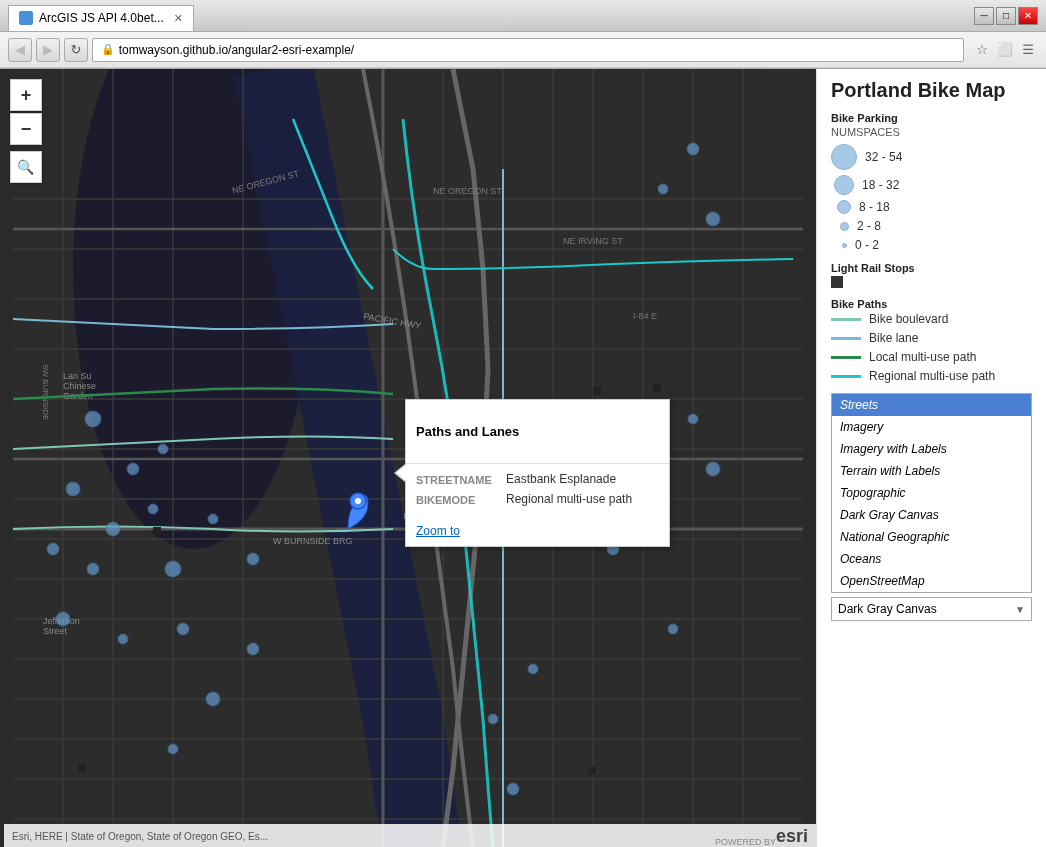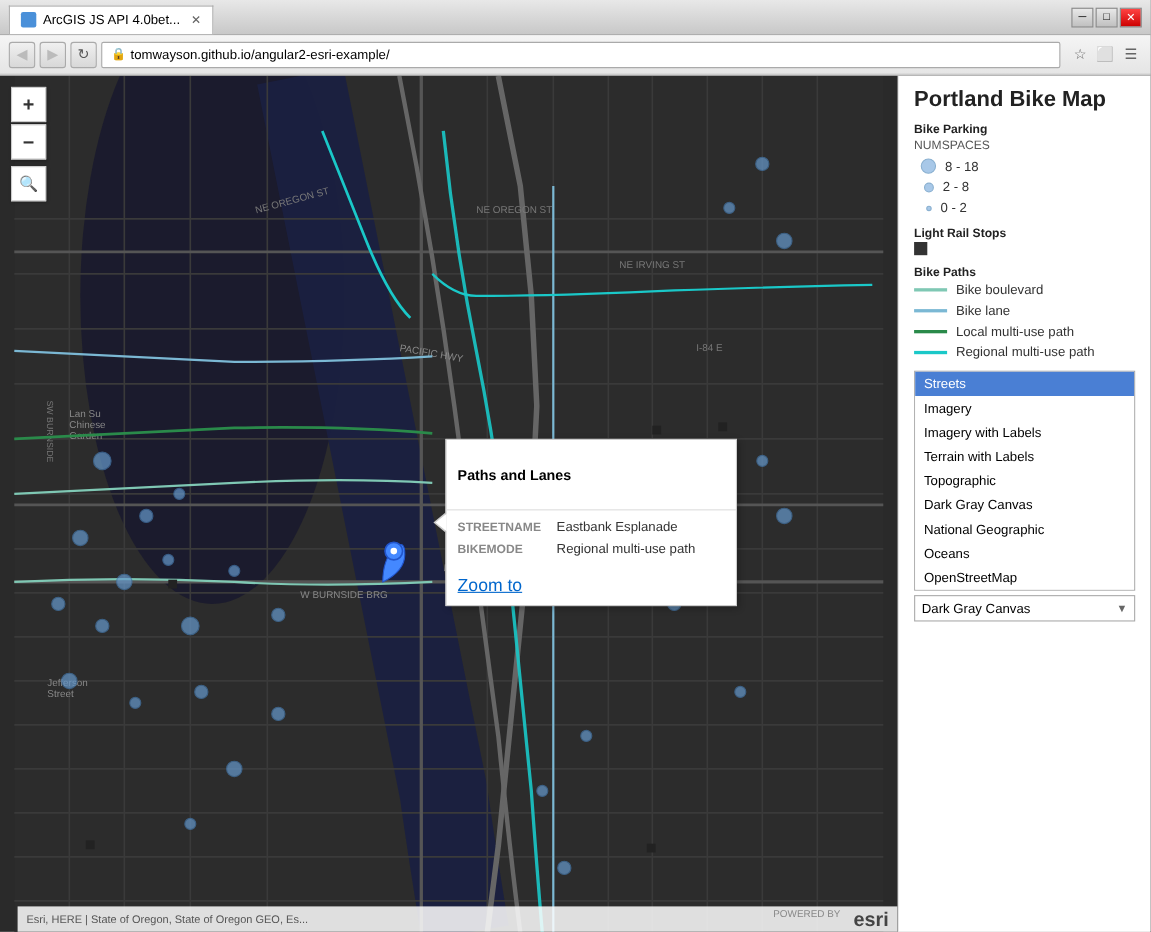--- a/index.html
+++ b/index.html
@@ -37,42 +37,42 @@
     .map-zoom-btn { width: 32px; height: 32px; background: white; border: 1px solid #ccc; display: flex; align-items: center; justify-content: center; cursor: pointer; font-size: 18px; font-weight: bold; color: #333; box-shadow: 1px 1px 3px rgba(0,0,0,0.3); }
     .map-search-btn { width: 32px; height: 32px; background: white; border: 1px solid #ccc; display: flex; align-items: center; justify-content: center; cursor: pointer; font-size: 14px; color: #333; box-shadow: 1px 1px 3px rgba(0,0,0,0.3); margin-top: 4px; }
 
     
     .map-popup { position: absolute; left: 405px; top: 330px; background: white; border: 1px solid #ccc; box-shadow: 2px 2px 6px rgba(0,0,0,0.3); width: 265px; z-index: 20; font-size: 12px; }
     .popup-header { padding: 24px 10px; font-weight: bold; font-size: 13px; border-bottom: 1px solid #ddd; }
     .popup-body { padding: 8px 10px; }
     .popup-row { display: flex; margin-bottom: 6px; }
     .popup-key { color: #888; font-weight: bold; font-size: 11px; width: 90px; flex-shrink: 0; padding-top: 2px; }
     .popup-val { color: #333; font-size: 12px; }
-    .popup-link { color: #0066cc; text-decoration: underline; cursor: pointer; display: block; padding: 4px 10px 8px; font-size: 16px; }
+    .popup-link { color: #0066cc; text-decoration: underline; cursor: pointer; display: block; padding: 4px 10px 8px; font-size: 12px; }
     .popup-arrow { position: absolute; left: -10px; top: 50%; transform: translateY(-50%); width: 0; height: 0; border-top: 8px solid transparent; border-bottom: 8px solid transparent; border-right: 10px solid white; }
     .popup-arrow-border { position: absolute; left: -12px; top: 50%; transform: translateY(-50%); width: 0; height: 0; border-top: 9px solid transparent; border-bottom: 9px solid transparent; border-right: 11px solid #ccc; z-index: -1; }
 
     
-    .esri-bar { position: absolute; bottom: 0; left: 16px; right: 0; height: 24px; background: rgba(255,255,255,0.85); display: flex; align-items: center; justify-content: space-between; padding: 0 8px; font-size: 10px; color: #555; z-index: 10; }
-    .esri-logo { display: flex; align-items: flex-start; gap: 12px; font-size: 10px; color: #666; }
+    .esri-bar { position: absolute; bottom: 0; left: 4px; right: 0; height: 24px; background: rgba(255,255,255,0.85); display: flex; align-items: center; justify-content: space-between; padding: 0 8px; font-size: 10px; color: #555; z-index: 10; }
+    .esri-logo { display: flex; align-items: flex-end; gap: 0; font-size: 10px; color: #666; }
     .esri-text { font-weight: bold; font-size: 18px; color: #444; }
 
     
     .legend-panel { width: 230px; background: white; padding: 10px 14px; overflow-y: auto; border-left: 1px solid #ddd; flex-shrink: 0; }
     .legend-title { font-size: 20px; font-weight: bold; color: #222; margin-bottom: 10px; }
     .legend-section-title { font-weight: bold; font-size: 11px; color: #222; margin-top: 10px; margin-bottom: 2px; }
     .legend-subtitle { font-size: 11px; color: #555; margin-bottom: 6px; }
     .legend-item { display: flex; align-items: center; gap: 8px; margin-bottom: 5px; }
     .legend-circle { border-radius: 50%; background: #a8c8e8; border: 1px solid #8ab0d0; flex-shrink: 0; }
     .legend-square { background: #333; flex-shrink: 0; }
     .legend-line { height: 3px; flex-shrink: 0; }
     .legend-label { font-size: 12px; color: #333; }
 
     
-    .basemap-dropdown-container { margin-top: 10px; border: 1px solid #aaa; }
+    .basemap-dropdown-container { margin-top: 10px; border: 1px solid #aaa; font-style: italic; }
     .basemap-list { background: white; }
     .basemap-option { padding: 4px 8px; font-size: 12px; color: #000000; cursor: pointer; }
     .basemap-option.selected { background: #4a7fd4; color: white; }
     .basemap-select { width: 100%; padding: 4px 6px; border: 1px solid #aaa; background: white; font-size: 12px; display: flex; justify-content: space-between; align-items: center; cursor: pointer; margin-top: 2px; }
     .basemap-select-arrow { font-size: 10px; color: #666; }
   </style>
 </head>
 <body>
 
 <div class="browser-chrome">
@@ -255,20 +255,28 @@
     </div>
   </div>
 
   <div class="legend-panel">
     <div class="legend-title">Portland Bike Map</div>
 
     <div class="legend-section-title">Bike Parking</div>
     <div class="legend-subtitle">NUMSPACES</div>
 
     <div class="legend-item">
+      <div class="legend-circle" style="width:26px;height:26px;"></div>
+      <span class="legend-label">32 - 54</span>
+    </div>
+    <div class="legend-item">
+      <div class="legend-circle" style="width:20px;height:20px;margin-left:3px;"></div>
+      <span class="legend-label">18 - 32</span>
+    </div>
+    <div class="legend-item">
       <div class="legend-circle" style="width:14px;height:14px;margin-left:6px;"></div>
       <span class="legend-label">8 - 18</span>
     </div>
     <div class="legend-item">
       <div class="legend-circle" style="width:9px;height:9px;margin-left:9px;"></div>
       <span class="legend-label">2 - 8</span>
     </div>
     <div class="legend-item">
       <div class="legend-circle" style="width:5px;height:5px;margin-left:11px;"></div>
       <span class="legend-label">0 - 2</span>

